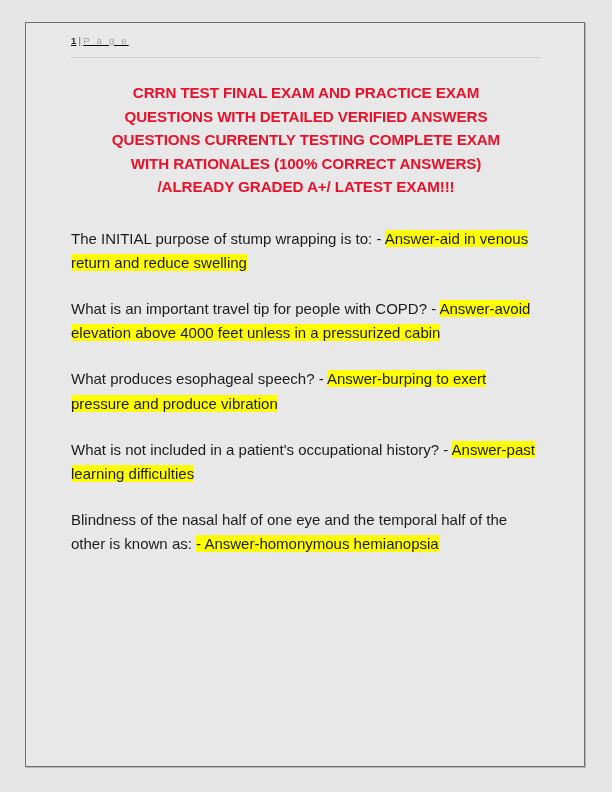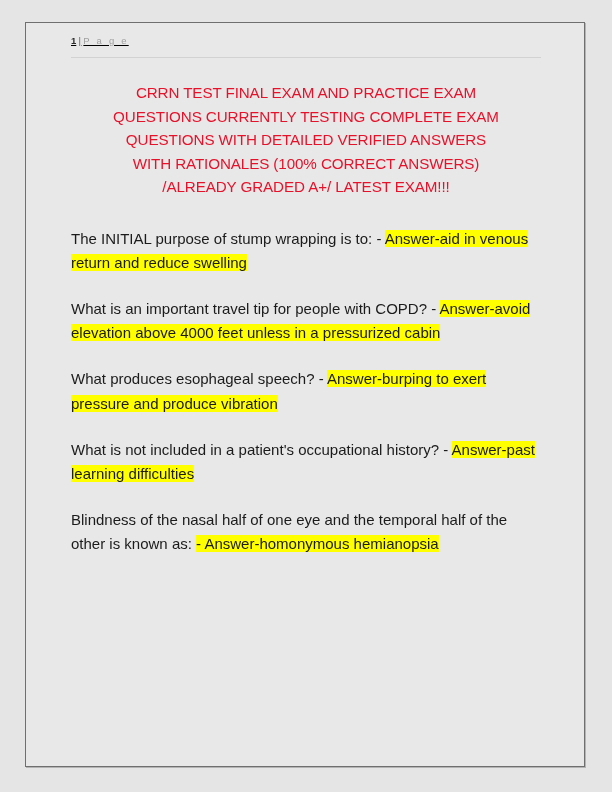--- a/index.html
+++ b/index.html
@@ -67,21 +67,21 @@
     width: 470px;
     height: 1px;
     background: #d2d2d2;
   }
 
   
   .doc-title {
     margin-top: 22px;
     text-align: center;
     color: #e8112a;
-    font-weight: normal;
+    font-weight: bold;
     font-size: 15.2px;
     line-height: 23.5px;
     letter-spacing: -0.1px;
   }
   .doc-title .tline {
     display: block;
     white-space: nowrap;
   }
 
   
@@ -116,22 +116,22 @@
 
     <div class="doc-header">
       <div class="header-pageno">
         <span class="pnum">1</span><span class="header-pipe">|</span><span class="header-word">P a g e</span>
       </div>
       <div class="header-rule"></div>
     </div>
 
     <div class="doc-title">
       <span class="tline">CRRN TEST FINAL EXAM AND PRACTICE EXAM</span>
+      <span class="tline">QUESTIONS WITH DETAILED VERIFIED ANSWERS</span>
       <span class="tline">QUESTIONS CURRENTLY TESTING COMPLETE EXAM</span>
-      <span class="tline">QUESTIONS WITH DETAILED VERIFIED ANSWERS</span>
       <span class="tline">WITH RATIONALES (100% CORRECT ANSWERS)</span>
       <span class="tline">/ALREADY GRADED A+/ LATEST EXAM!!!</span>
     </div>
 
     <div class="qa-list">
 
       <p class="qa-block"><span class="qa-question">The INITIAL purpose of stump wrapping is to: - </span><span class="qa-answer">Answer-aid in venous return and reduce swelling</span></p>
 
       <p class="qa-block"><span class="qa-question">What is an important travel tip for people with COPD? - </span><span class="qa-answer">Answer-avoid elevation above 4000 feet unless in a pressurized cabin</span></p>
 

